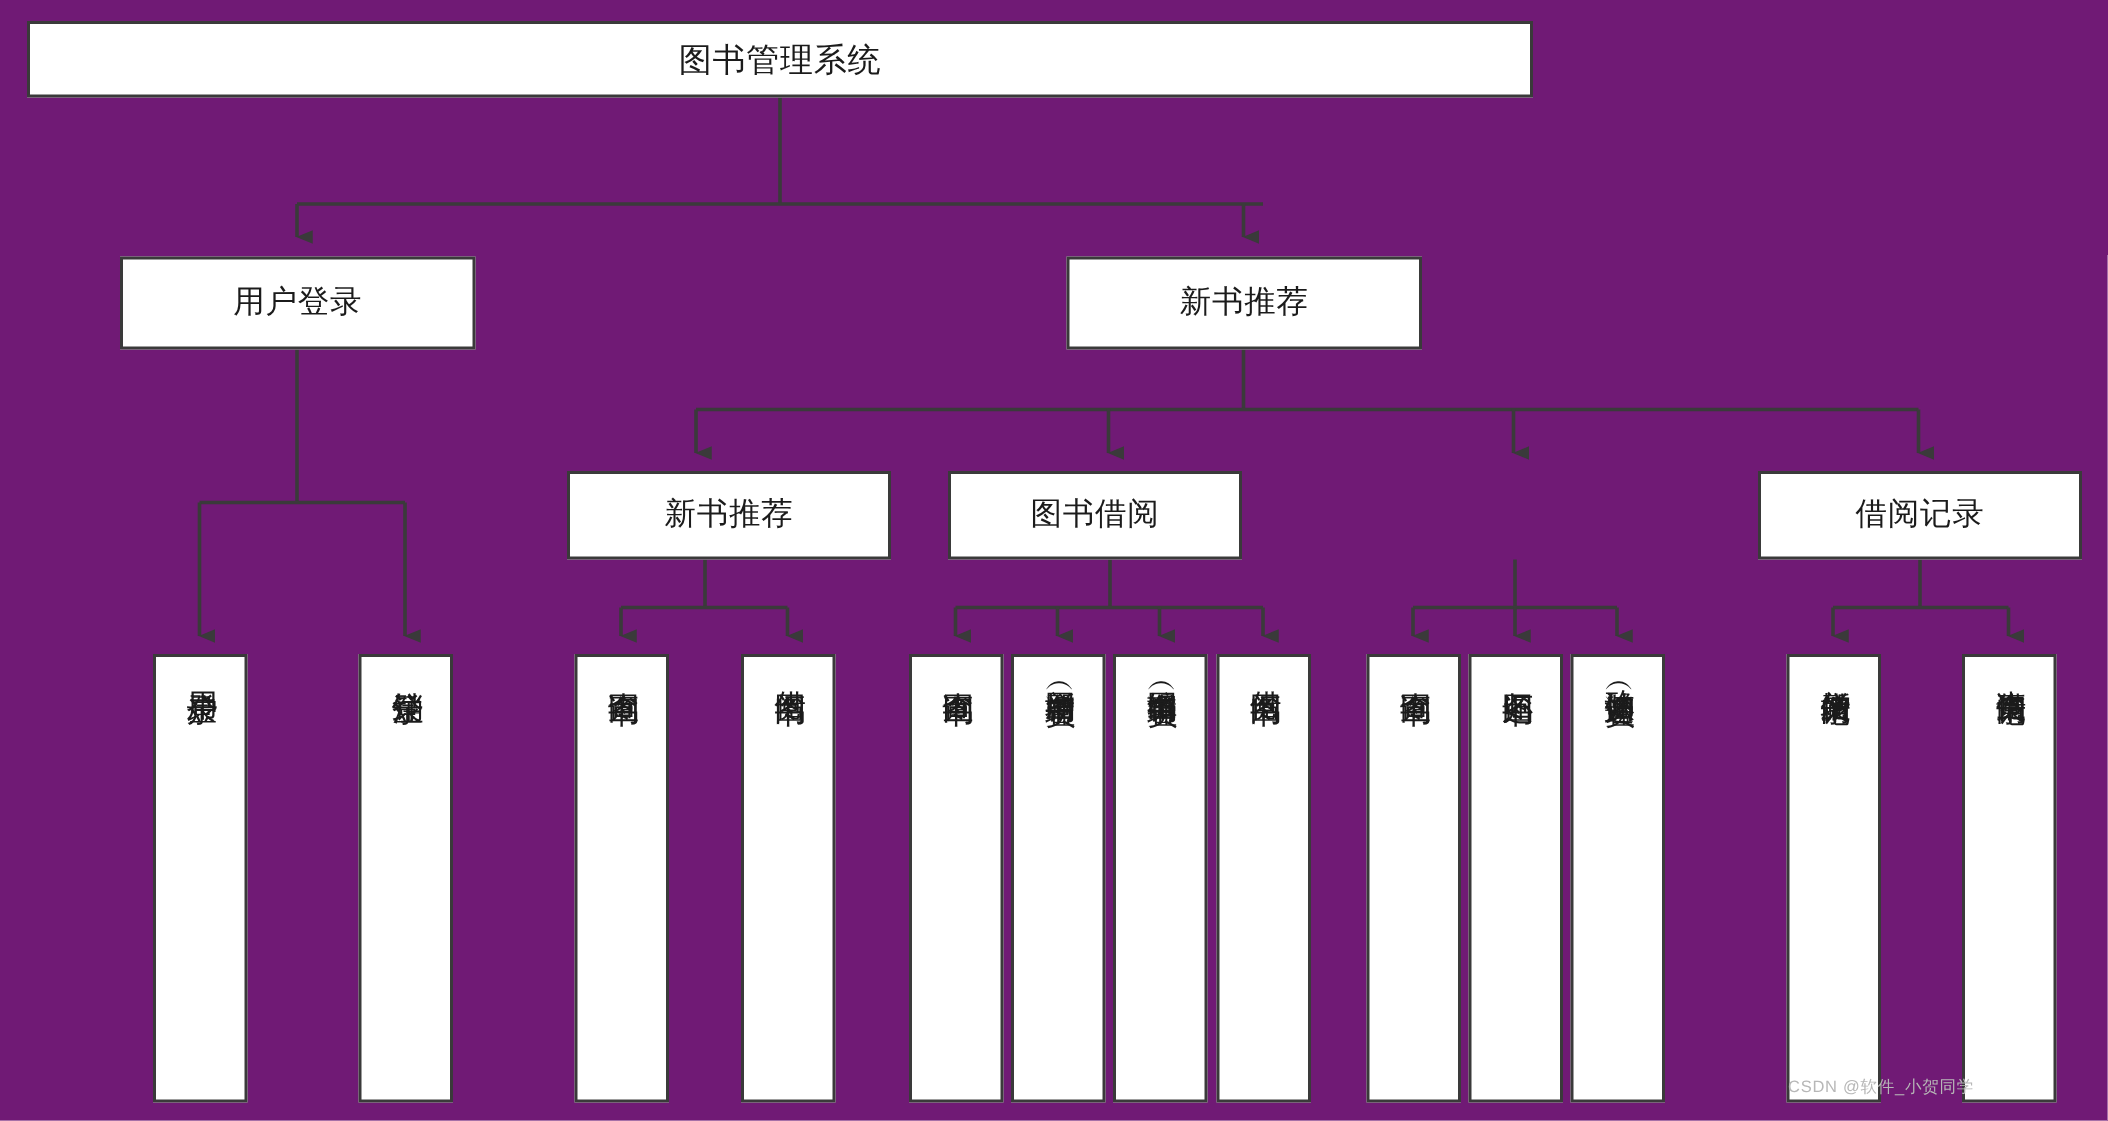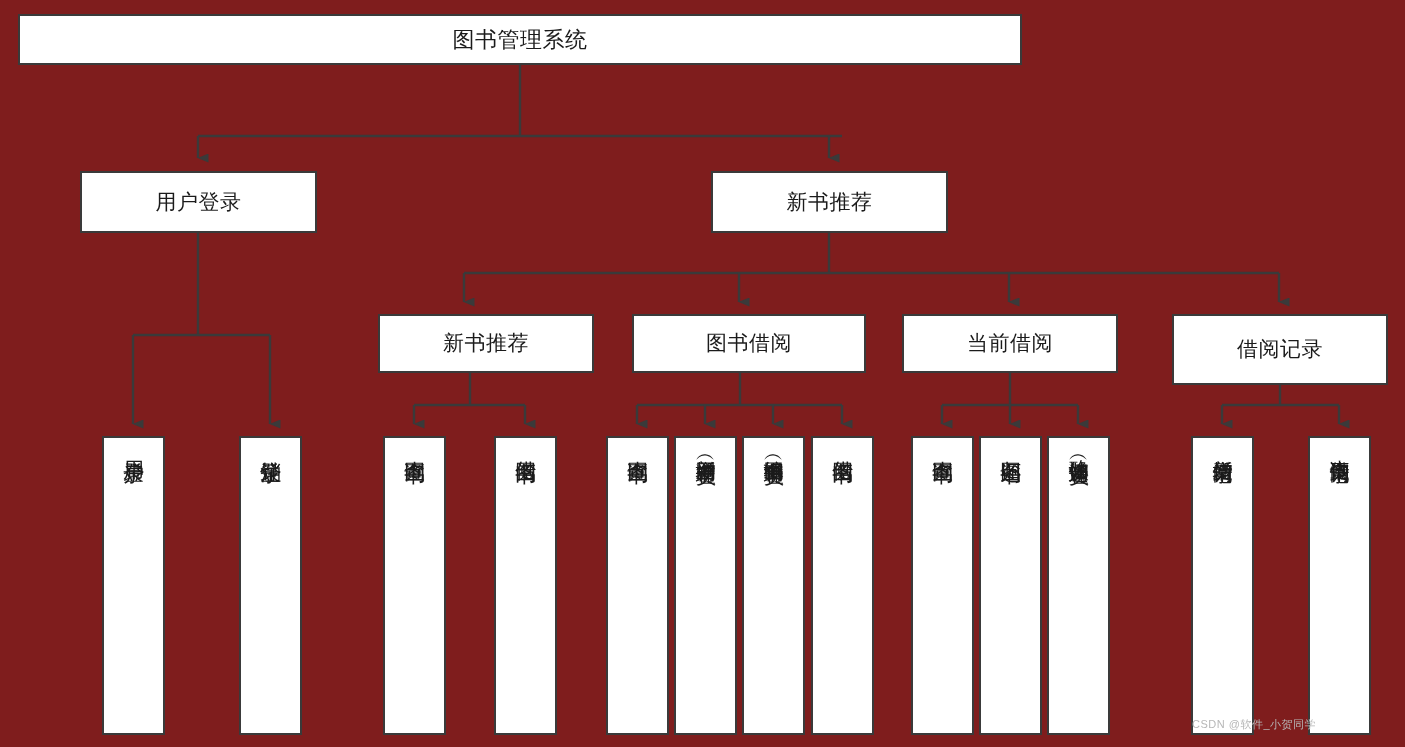--- a/index.html
+++ b/index.html
@@ -10,21 +10,21 @@
   body {
     font-family: "Liberation Sans", "DejaVu Sans", sans-serif;
     width: 1405px;
     height: 747px;
     overflow: hidden;
   }
   #canvas {
     position: relative;
     width: 1405px;
     height: 747px;
-    background: #7f1d1d;
+    background: #701a75;
   }
   svg.connectors {
     position: absolute;
     left: 0;
     top: 0;
     width: 1405px;
     height: 747px;
     pointer-events: none;
   }
   .node {
@@ -137,27 +137,24 @@
   <div class="node horiz" style="left:80px; top:171px; width:237px; height:62px;">
     <span class="label">用户登录</span>
   </div>
   <div class="node horiz" style="left:711px; top:171px; width:237px; height:62px;">
     <span class="label">新书推荐</span>
   </div>
 
   <div class="node horiz" style="left:362px; top:314px; width:216px; height:59px;margin-left:16px;">
     <span class="label">新书推荐</span>
   </div>
-  <div class="node horiz" style="left:632px; top:314px; width:234px; height:59px;">
+  <div class="node horiz" style="left:632px; top:314px; width:196px; height:59px;">
     <span class="label">图书借阅</span>
   </div>
-  <div class="node horiz" style="left:902px; top:314px; width:216px; height:59px;">
-    <span class="label">当前借阅</span>
-  </div>
-  <div class="node horiz" style="left:1172px; top:314px; width:216px; height:71px;">
+  <div class="node horiz" style="left:1172px; top:314px; width:216px; height:59px;">
     <span class="label">借阅记录</span>
   </div>
 
   <div class="node vert" style="left:102px; top:436px; width:63px; height:299px;">
     <span class="label">用户登录</span>
   </div>
   <div class="node vert" style="left:239px; top:436px; width:63px; height:299px;">
     <span class="label">注销登录</span>
   </div>
 

